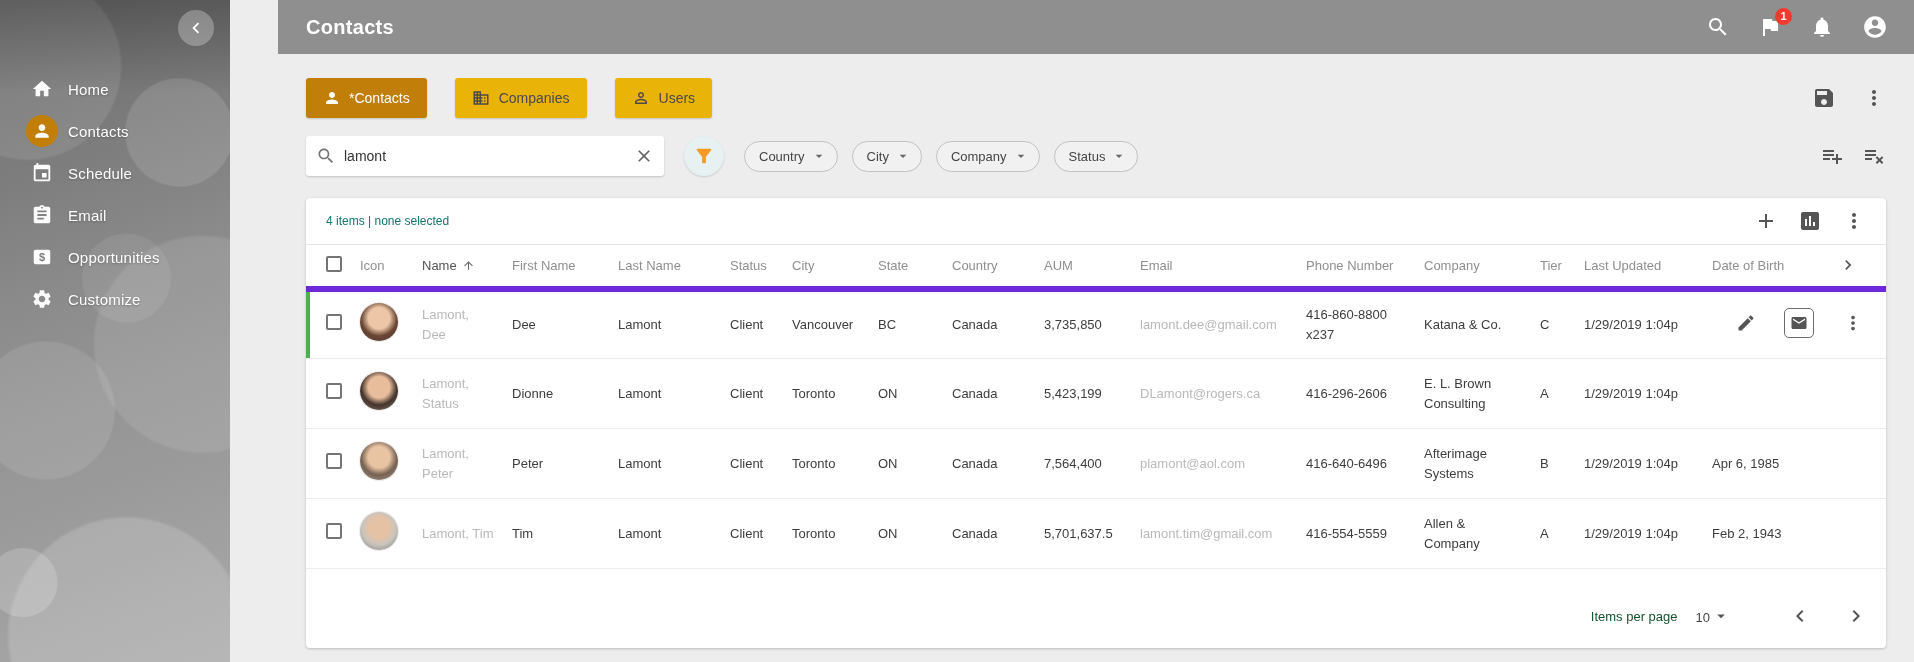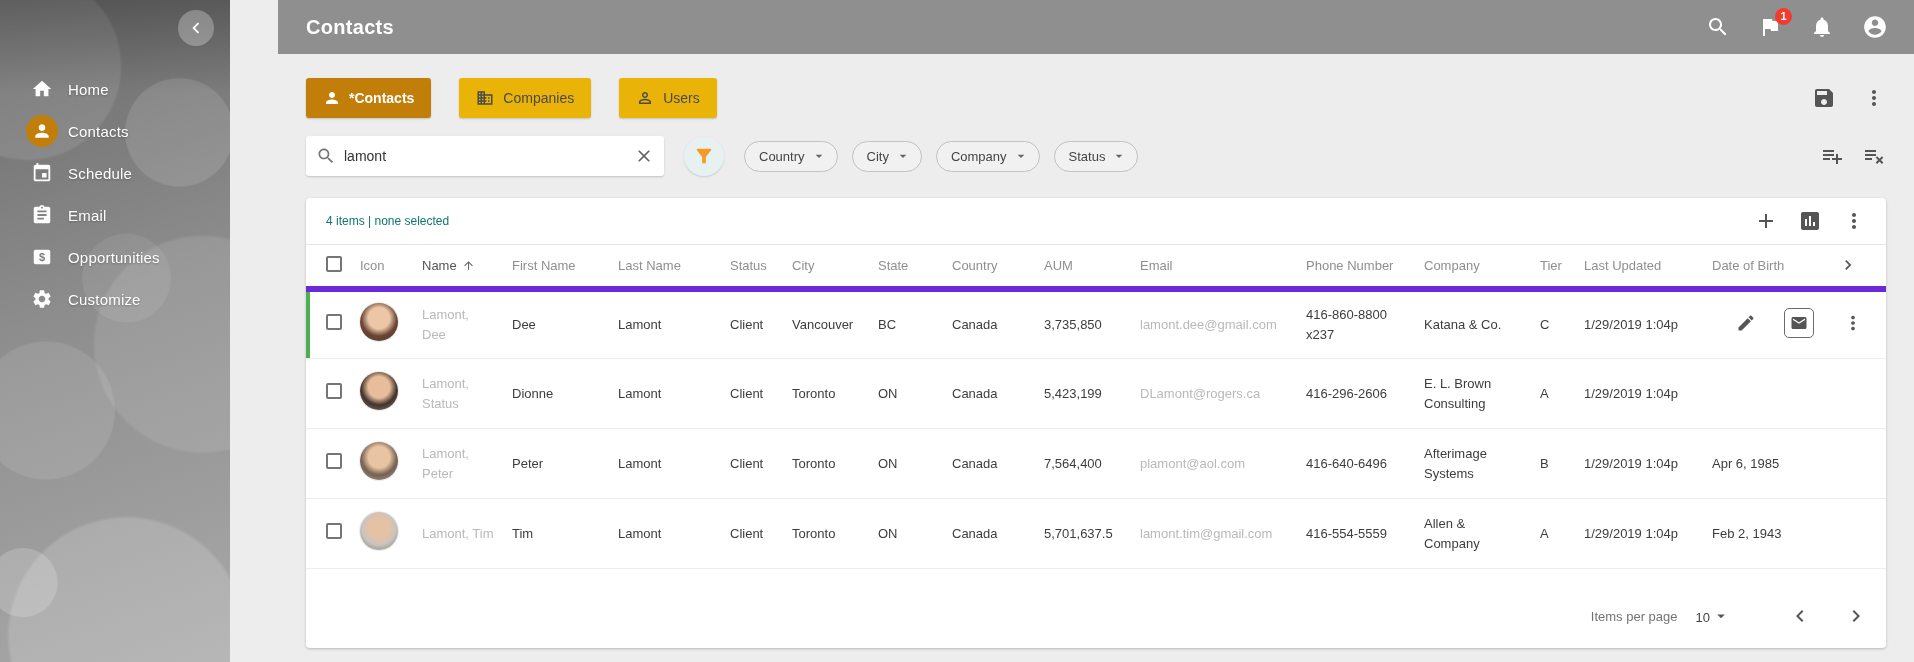--- a/index.html
+++ b/index.html
@@ -48,21 +48,21 @@
   
   .content { position:absolute; left:278px; right:0; top:54px; bottom:0; background:#ededed; padding:24px 28px; }
 
   .tabs-row { display:flex; align-items:center; gap:28px; height:40px; }
   .tab {
     display:inline-flex; align-items:center; gap:9px; height:40px; padding:0 17px;
     border:none; border-radius:3px; font-size:14px; cursor:pointer;
     background:#eab308; color:#4a4a4a; box-shadow:0 1px 2px rgba(0,0,0,.18);
     font-family:inherit;
   }
-  .tab.active { background:var(--accent,#c17f0a); color:#fff; font-weight:700;gap:8px; }
+  .tab.active { background:var(--accent,#c17f0a); color:#fff; font-weight:400;gap:8px; }
   .tabs-actions { margin-left:auto; display:flex; align-items:center; gap:26px; color:#555; }
   .icon-btn { background:none; border:none; padding:0; color:#555; cursor:pointer; display:flex; }
 
   .filter-row { display:flex; align-items:center; gap:14px; margin-top:18px; height:40px; }
   .search-box {
     width:358px; height:40px; background:#fff; border-radius:3px; box-shadow:0 1px 2px rgba(0,0,0,.18);
     display:flex; align-items:center; padding:0 10px; gap:8px;
   }
   .search-box input { flex:1; border:none; outline:none; font-size:14px; color:#333; font-family:inherit; background:transparent; }
   .funnel-btn {
@@ -116,21 +116,21 @@
     display:flex; align-items:center; justify-content:flex-end; gap:28px; padding-right:22px;
     background:linear-gradient(90deg, rgba(255,255,255,0) 0, #fff 14%);
     color:#555;
   }
   .mail-btn { border:1.5px solid #6b6b6b; border-radius:5px; width:30px; height:30px; display:flex; align-items:center; justify-content:center; background:#fff; cursor:pointer; color:#555; }
 
   .card-footer {
     position:absolute; right:18px; bottom:10px; height:44px;
     display:flex; align-items:center; color:#555;
   }
-  .ipp-label { font-size:13px; color:#737373; }
+  .ipp-label { font-size:13px; color:#14532d; }
   .page-size { display:inline-flex; align-items:flex-end; gap:2px; margin-left:18px; background:none; border:none; font-size:13px; color:#444; cursor:pointer; font-family:inherit; }
   .pager-btn { background:none; border:none; color:#555; cursor:pointer; padding:0; display:flex; }
   .pager-prev { margin-left:58px; } .pager-next { margin-left:32px; }
 </style>
 </head>
 <body>
 
 <aside class="sidebar">
   <button class="collapse-btn">
     <svg class="ic" width="22" height="22" viewBox="0 0 24 24">

